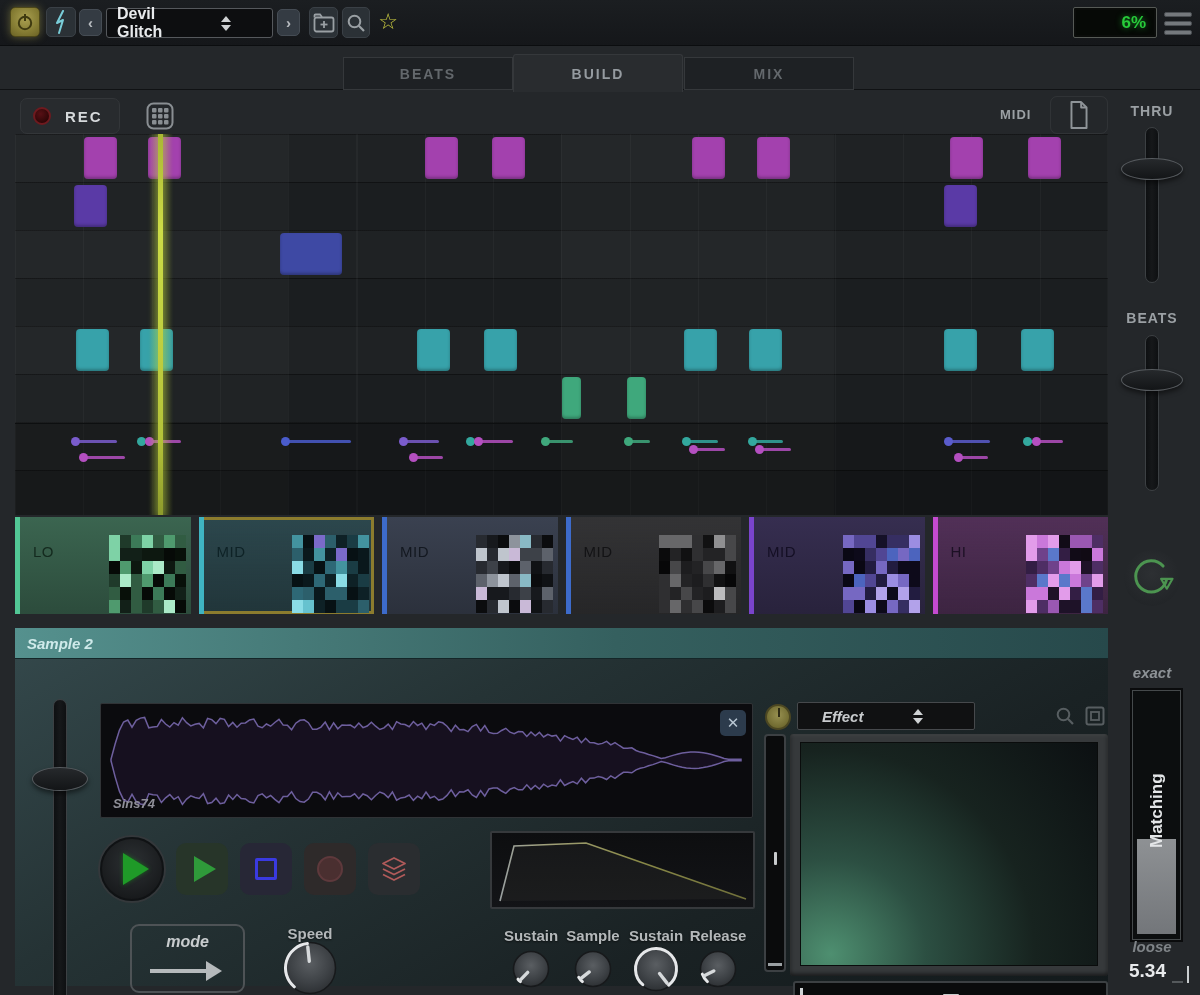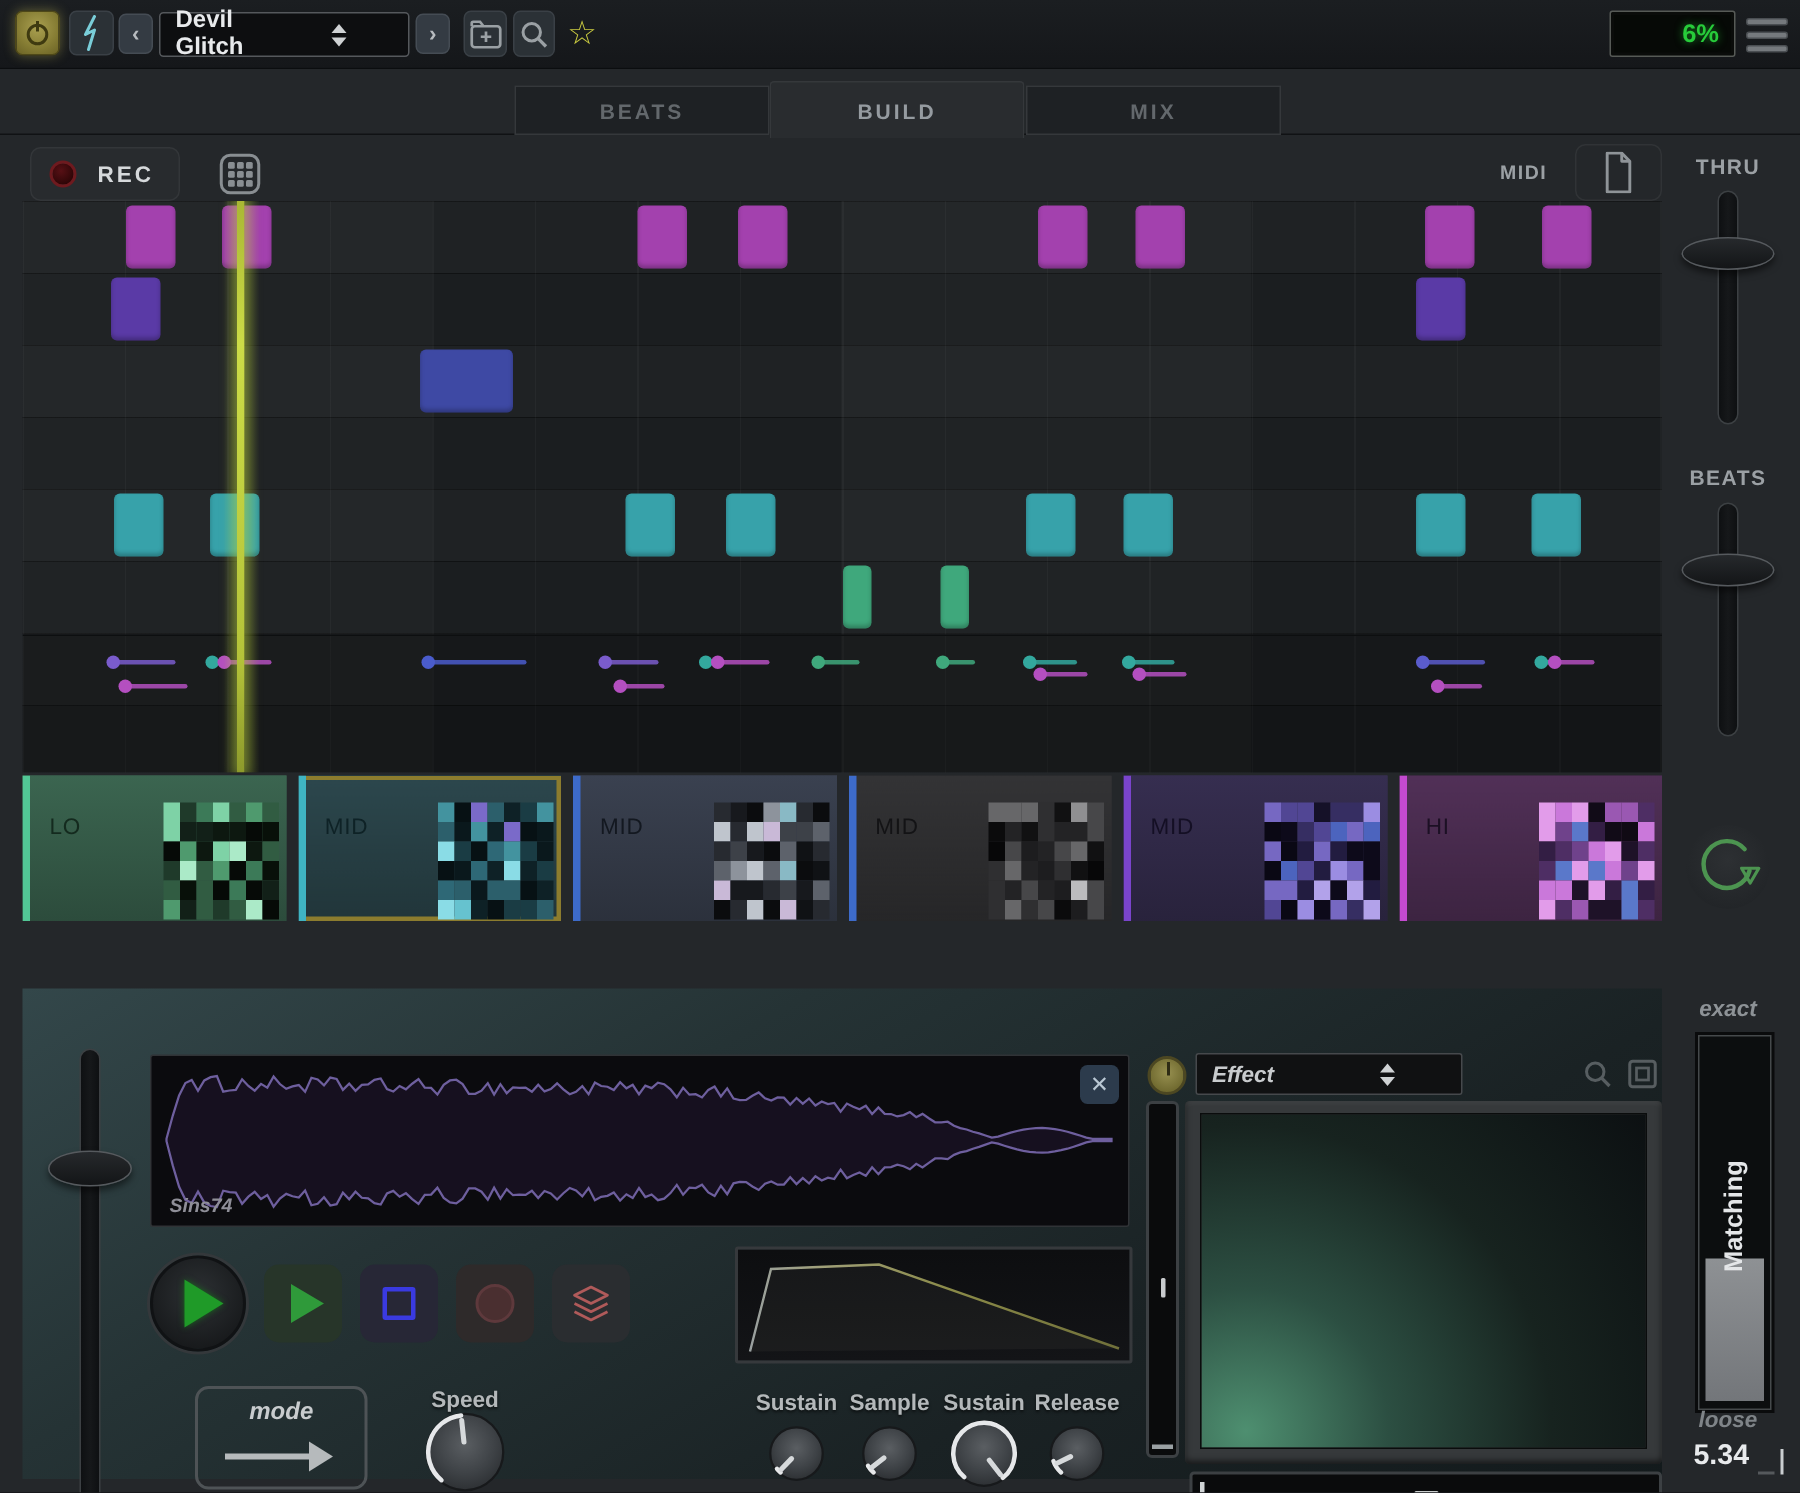--- a/index.html
+++ b/index.html
@@ -126,21 +126,21 @@
     text-shadow:0 1px 2px rgba(0,0,0,.6);}
   .knobwrap{position:absolute;}
 
   .envpanel{position:absolute;left:475px;top:172px;width:265px;height:78px;
     background:linear-gradient(180deg,#0d0e10,#131417);border:2px solid #36393c;border-radius:2px;}
 
   .fx-knob{position:absolute;left:750px;top:45px;width:26px;height:26px;border-radius:50%;
     background:radial-gradient(circle at 50% 42%,#979050,#6f692f 75%);border:2px solid #4c4722;}
   .fx-knob i{position:absolute;left:11px;top:2px;width:2px;height:9px;background:#2e2b14;}
   .fx-select{position:absolute;left:782px;top:43px;width:178px;height:28px;background:#101112;
-    border:1px solid #46494c;border-radius:2px;display:flex;align-items:center;padding:0 10px;}
+    border:1px solid #46494c;border-radius:2px;display:flex;align-items:center;padding:0 24px;}
   .fx-select span{flex:1;color:#c8cbcd;font-size:15px;font-weight:bold;font-style:italic;}
   .dimicon{opacity:.55;}
 
   .vslider2{position:absolute;left:749px;top:75px;width:22px;height:238px;background:#0a0b0c;
     border:2px solid #3c4043;border-radius:4px;}
   .vslider2 .tick{position:absolute;left:8px;top:116px;width:3px;height:13px;background:#c8cbcd;border-radius:1px;}
   .vslider2 .cap{position:absolute;left:2px;bottom:4px;width:14px;height:3px;background:#9aa0a3;}
 
   .xypad{position:absolute;left:775px;top:75px;width:318px;height:242px;background:#36393b;border-radius:3px;
     box-shadow:inset 0 2px 3px rgba(255,255,255,.06),inset 0 -2px 4px rgba(0,0,0,.6);}
@@ -619,20 +619,23 @@
     </div>
 
   <div class="loop-btn">
     <svg width="46" height="46" viewBox="0 0 56 56">
       <path d="M41.5 13.5 A19 19 0 1 0 45.5 31" fill="none" stroke="#4c9450" stroke-width="3.6" stroke-linecap="round"></path>
       <polygon points="39,29 53,29 46,41" fill="none" stroke="#4c9450" stroke-width="2.6" stroke-linejoin="round"></polygon>
     </svg>
   </div>
 
   <div class="bpanel">
+    <div class="bheader">
+      <span>Sample 2</span>
+    </div>
     <div class="bbody">
 
       <div class="vtrack" style="left:38px;top:40px;height:314px;"></div>
       <div class="lens" style="left:17px;top:108px;width:56px;height:24px;"></div>
 
       <div class="wavepanel">
         <svg id="wavesvg" width="651" height="113" viewBox="0 0 651 113">
             <path d="M10.0,55.2L14.2,39.7L18.4,26.3L22.6,18.0L26.8,16.0L31.0,23.2L35.2,16.3L39.4,14.1L43.6,13.4L47.8,23.8L52.0,23.0L56.2,22.6L60.4,15.5L64.6,20.0L68.8,23.1L73.0,18.6L77.2,21.1L81.4,13.7L85.6,18.7L89.8,21.9L94.0,20.3L98.2,19.4L102.4,23.9L106.6,14.5L110.8,15.6L115.0,19.6L119.2,14.4L123.4,15.3L127.6,22.6L131.8,18.4L136.0,23.2L140.2,19.3L144.4,18.9L148.6,15.9L152.8,15.0L157.0,22.1L161.2,23.7L165.4,20.0L169.6,22.2L173.8,18.5L178.0,15.4L182.2,21.1L186.4,21.3L190.6,25.7L194.8,19.2L199.0,16.3L203.2,15.8L207.4,18.7L211.6,25.3L215.8,25.2L220.0,23.1L224.2,18.1L228.4,25.7L232.6,18.8L236.8,24.8L241.0,21.0L245.2,21.3L249.4,21.1L253.6,23.8L257.8,19.1L262.0,23.6L266.2,22.0L270.4,18.2L274.6,22.2L278.8,25.5L283.0,23.9L287.2,20.1L291.4,25.5L295.6,17.7L299.8,20.0L304.0,20.5L308.2,22.7L312.4,17.5L316.6,21.5L320.8,19.2L325.0,25.5L329.2,19.8L333.4,21.4L337.6,17.8L341.8,18.8L346.0,22.2L350.2,27.5L354.4,21.2L358.6,25.8L362.8,25.5L367.0,27.6L371.2,22.6L375.4,20.4L379.6,27.0L383.8,21.6L388.0,28.4L392.2,29.4L396.4,29.3L400.6,26.5L404.8,24.3L409.0,28.2L413.2,29.7L417.4,27.6L421.6,27.8L425.8,32.4L430.0,28.0L434.2,31.8L438.4,28.3L442.6,33.0L446.8,30.3L451.0,32.1L455.2,31.3L459.4,37.1L463.6,31.7L467.8,33.8L472.0,35.5L476.2,33.2L480.4,38.7L484.6,34.3L488.8,38.6L493.0,38.7L497.2,40.3L501.4,39.4L505.6,37.4L509.8,40.8L514.0,38.6L518.2,41.5L522.4,44.2L526.6,44.3L530.8,43.8L535.0,46.5L539.2,48.1L543.4,49.0L547.6,50.5L551.8,51.6L556.0,53.0L560.2,54.4L564.4,53.7L568.6,52.4L572.8,51.1L577.0,50.0L581.2,49.1L585.4,48.5L589.6,48.1L593.8,48.0L598.0,48.2L602.2,48.7L606.4,49.5L610.6,50.5L614.8,51.7L619.0,53.0L623.2,54.4L627.4,55.2L631.6,55.2L635.8,55.2L640.0,55.2L640.0,56.8L635.8,56.8L631.6,56.8L627.4,56.8L623.2,57.6L619.0,59.1L614.8,60.5L610.6,61.8L606.4,62.8L602.2,63.6L598.0,64.2L593.8,64.4L589.6,64.3L585.4,63.9L581.2,63.2L577.0,62.3L572.8,61.1L568.6,59.8L564.4,58.4L560.2,57.6L556.0,59.1L551.8,60.6L547.6,61.8L543.4,63.4L539.2,64.3L535.0,65.9L530.8,68.8L526.6,68.3L522.4,68.3L518.2,71.2L514.0,74.3L509.8,71.9L505.6,75.5L501.4,73.5L497.2,72.5L493.0,74.1L488.8,74.3L484.6,78.8L480.4,74.2L476.2,79.9L472.0,77.6L467.8,79.3L463.6,81.5L459.4,75.8L455.2,82.0L451.0,81.1L446.8,83.0L442.6,80.2L438.4,85.0L434.2,81.4L430.0,85.4L425.8,80.8L421.6,85.7L417.4,85.8L413.2,83.6L409.0,85.2L404.8,89.3L400.6,87.0L396.4,84.1L392.2,83.9L388.0,84.9L383.8,92.1L379.6,86.5L375.4,93.4L371.2,91.0L367.0,85.8L362.8,88.0L358.6,87.7L354.4,92.5L350.2,85.9L346.0,91.4L341.8,95.1L337.6,96.1L333.4,92.3L329.2,94.0L325.0,88.0L320.8,94.7L316.6,92.2L312.4,96.4L308.2,91.0L304.0,93.2L299.8,93.9L295.6,96.2L291.4,88.0L287.2,93.6L283.0,89.7L278.8,88.0L274.6,91.5L270.4,95.7L266.2,91.7L262.0,90.0L257.8,94.7L253.6,89.8L249.4,92.6L245.2,92.4L241.0,92.8L236.8,88.8L232.6,95.1L228.4,87.8L224.2,95.8L220.0,90.5L215.8,88.3L211.6,88.3L207.4,95.1L203.2,98.2L199.0,97.6L194.8,94.6L190.6,87.8L186.4,92.4L182.2,92.6L178.0,98.6L173.8,95.4L169.6,91.5L165.4,93.8L161.2,89.9L157.0,91.6L152.8,99.0L148.6,98.1L144.4,94.9L140.2,94.5L136.0,90.5L131.8,95.5L127.6,91.1L123.4,98.8L119.2,99.7L115.0,94.2L110.8,98.5L106.6,99.5L102.4,89.7L98.2,94.4L94.0,93.5L89.8,91.9L85.6,95.1L81.4,100.4L77.2,92.7L73.0,95.3L68.8,90.6L64.6,93.8L60.4,98.5L56.2,91.1L52.0,90.7L47.8,89.8L43.6,100.7L39.4,100.0L35.2,97.7L31.0,90.4L26.8,98.0L22.6,95.9L18.4,87.2L14.2,73.1L10.0,56.8Z" fill="#16101f" stroke="#6e5f9e" stroke-width="1.5"></path>
           </svg>
         <div class="wavename">Sins74</div>

